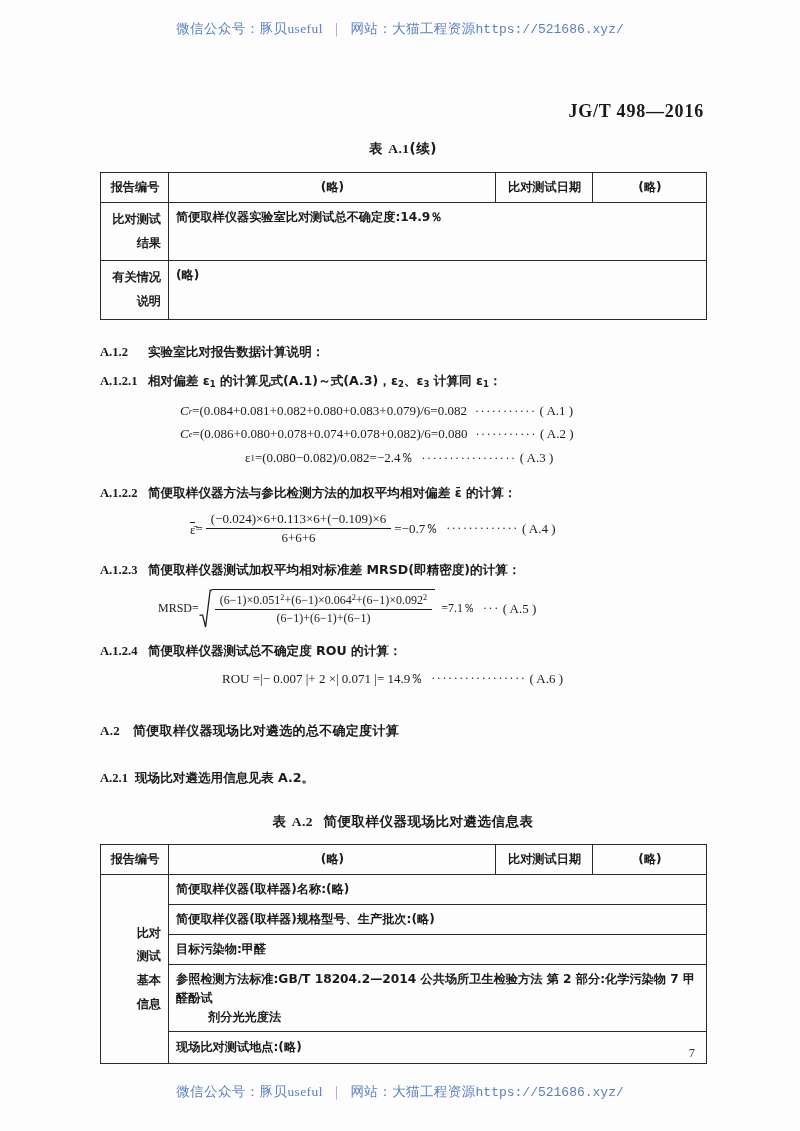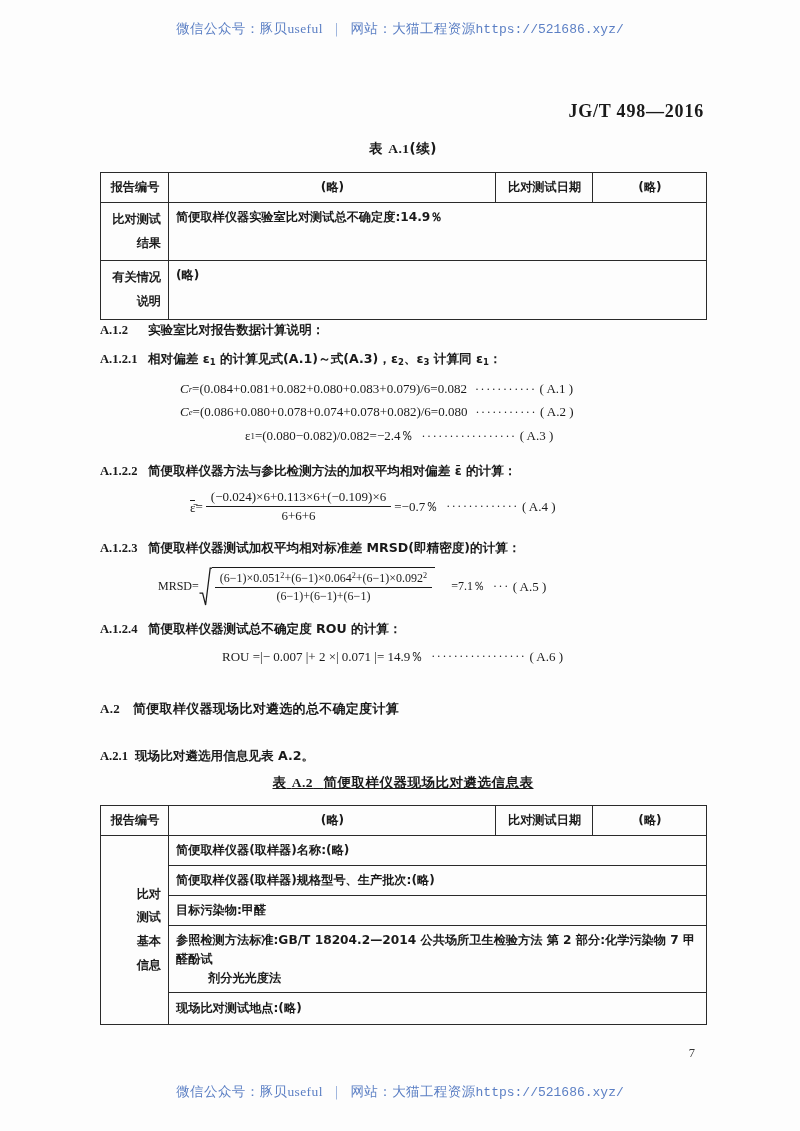--- a/index.html
+++ b/index.html
@@ -236,21 +236,21 @@
         <tr style="height:50px">
           <td class="stack">
             <span>有关情况</span><br>
             <span>说明</span>
           </td>
           <td colspan="3" style="vertical-align:top">(略)</td>
         </tr>
       </tbody>
     </table>
 
-    <div class="clause" style="">
+    <div class="clause" style="margin-top:22px;">
       <span class="num">A.1.2</span><span class="txt">实验室比对报告数据计算说明：</span>
     </div>
 
     <div class="clause" style="margin-top:9px;">
       <span class="num">A.1.2.1</span><span class="txt"><span>相对偏差 ε</span><span class="sub">1</span><span> 的计算见式(A.1)～式(A.3)，ε</span><span class="sub">2</span><span>、ε</span><span class="sub">3</span><span> 计算同 ε</span><span class="sub">1</span><span>：</span></span>
     </div>
 
     <div class="eqline" style="margin-top:11px; padding-left:80px;">
       <span class="eq-body">
         <span class="var">C</span>
@@ -313,21 +313,21 @@
                 <path d="M0.5 26 L3.6 26 L6.6 38 L11.2 1.2 L13 1.2" fill="none" stroke="#1a1a1a" stroke-width="1.25"></path>
               </svg>
             </span>
             <span class="rbody">
               <span class="frac">
                 <span class="numr"><span>(6−1)×0.051</span><span class="sup">2</span><span>+(6−1)×0.064</span><span class="sup">2</span><span>+(6−1)×0.092</span><span class="sup">2</span></span>
                 <span class="dend">(6−1)+(6−1)+(6−1)</span>
               </span>
             </span>
           </span>
-          <span style="margin-left:16px">=7.1％</span>
+          <span style="margin-left:6px">=7.1％</span>
       </span>
       <span class="dots">···</span>
       <span class="eqnum">( A.5 )</span>
     </div>
 
     <div class="clause" style="margin-top:12px;">
       <span class="num">A.1.2.4</span><span class="txt">简便取样仪器测试总不确定度 ROU 的计算：</span>
     </div>
 
     <div class="eqline" style="margin-top:9px; padding-left:122px;">
@@ -337,21 +337,21 @@
     </div>
 
     <div class="sec-head" style="margin-top:34px;">
       <span class="num">A.2</span><span>简便取样仪器现场比对遴选的总不确定度计算</span>
     </div>
 
     <div class="clause" style="margin-top:28px;">
       <span class="num wide">A.2.1</span><span class="txt">现场比对遴选用信息见表 A.2。</span>
     </div>
 
-    <div class="tbl-title" style="margin-top:8px; margin-bottom:13px;text-decoration:underline;">
+    <div class="tbl-title" style="margin-top:25px; margin-bottom:13px;">
       <span>表</span>
       <span class="tnum">A.2</span>&nbsp;&nbsp;<span>简便取样仪器现场比对遴选信息表</span>
     </div>
 
     <table class="doc">
       <colgroup>
         <col style="width:68px">
           <col style="width:327px">
           <col style="width:97px">
           <col style="width:114px">

